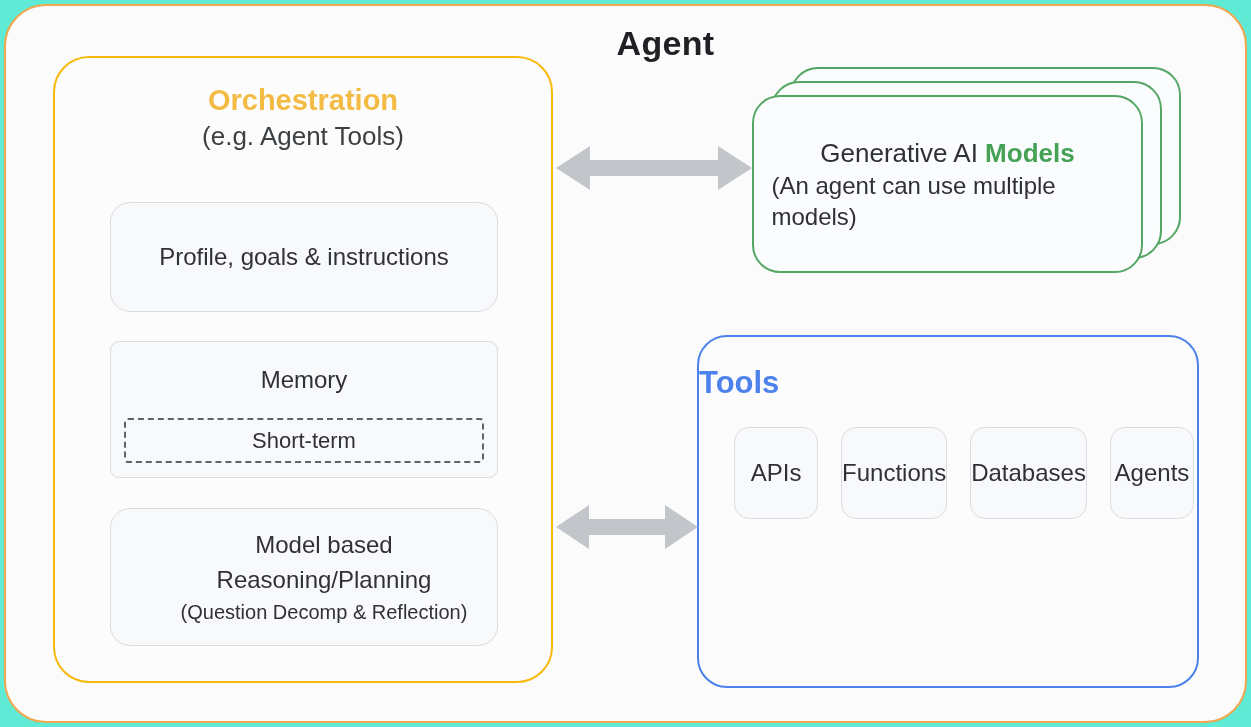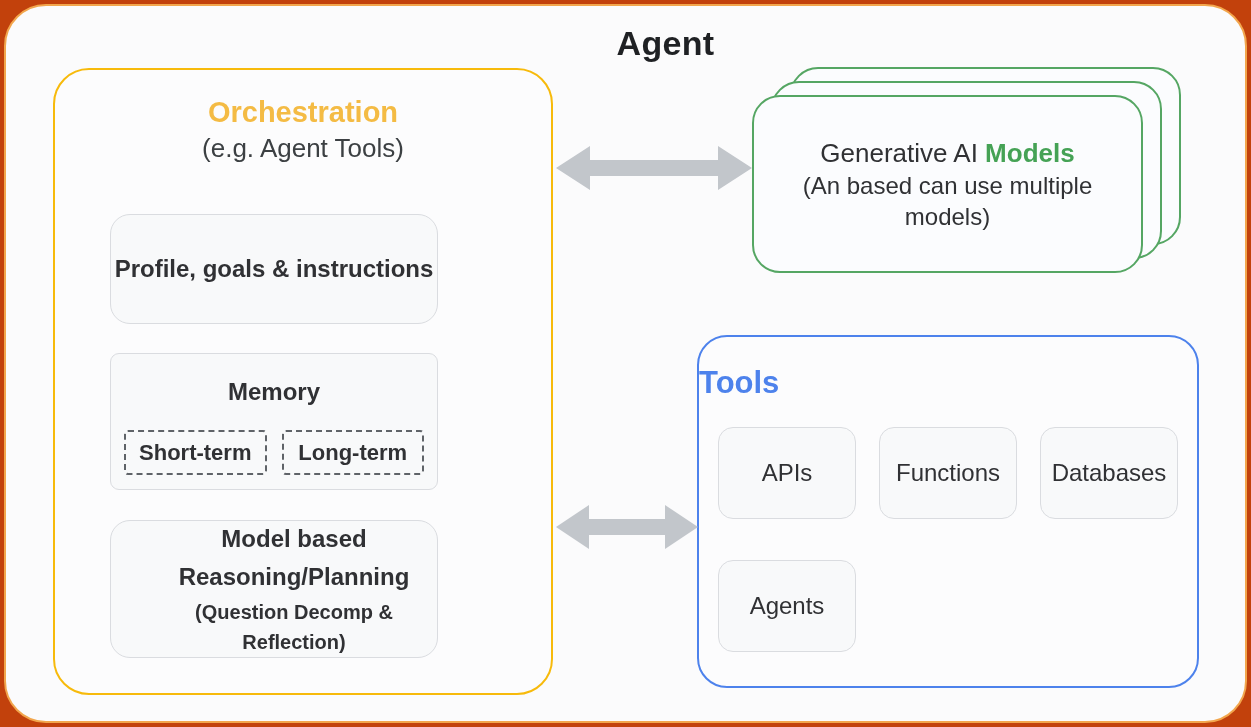--- a/index.html
+++ b/index.html
@@ -18,58 +18,57 @@
     --title-color:#1F2124;
   }
   *{margin:0;padding:0;box-sizing:border-box;}
   body{
     font-family:"Liberation Sans", sans-serif;
     background:#ffffff;
   }
   .canvas{
     position:relative;
     width:1251px;height:727px;
-    background:#c2410c;
+    background:#5eead4;
     overflow:hidden;
   }
   .outer-frame{
     position:absolute;left:4px;top:4px;width:1243px;height:719px;
     border:2px solid var(--outer-border);
     border-radius:42px;
     background:var(--outer-bg);
   }
   .agent-title{
     position:absolute;top:24px;left:0;width:100%;
     text-align:center;
     transform:translateX(40px);
     font-size:34px;font-weight:700;color:var(--title-color);
     letter-spacing:.3px;
   }
   
   .orch-box{
-    position:absolute;left:53px;top:68px;width:500px;height:627px;
+    position:absolute;left:53px;top:56px;width:500px;height:627px;
     border:2px solid var(--orchestration-border);
     border-radius:36px;
     background:#FCFCFD;
   }
   .orch-title{
     margin-top:26px;text-align:center;
     font-size:29px;font-weight:700;color:var(--orchestration-title);
   }
   .orch-subtitle{
     margin-top:4px;text-align:center;
     font-size:26px;color:var(--text-dark);
   }
   .inner-card{
-    position:absolute;left:55px;width:328px;
+    position:absolute;left:55px;width:388px;
     background:var(--card-bg);
     border:1.5px solid var(--card-border);
     border-radius:20px;
     color:#303134;
-    font-weight:bold;
   }
   .card-profile{
     top:144px;height:110px;
     display:flex;align-items:center;justify-content:center;
     font-size:24px;
   }
   .card-memory{
     top:283px;height:137px;
     display:flex;flex-direction:column;border-radius:9px;
   }
@@ -82,59 +81,58 @@
   }
   .dashed-box{
     flex:1;
     border:2px dashed var(--dashed-border);
     border-radius:4px;
     display:flex;align-items:center;justify-content:center;
     font-size:22px;color:#303134;
   }
   .card-model{
     top:450px;height:138px;
-    display:flex;flex-direction:column;align-items:center;justify-content:space-between;
+    display:flex;flex-direction:column;align-items:center;justify-content:center;
     text-align:center;
     padding-left:40px;
   }
   .model-line{font-size:24px;line-height:35px;}
   .model-line-small{font-size:20px;line-height:30px;}
   
   .model-card{
     position:absolute;width:391px;height:178px;
     border:2px solid var(--models-border);
     border-radius:28px;
     background:#FBFCFE;
   }
   .model-card.back{left:790px;top:67px;}
   .model-card.middle{left:771px;top:81px;}
   .model-card.front{
     left:752px;top:95px;
     display:flex;flex-direction:column;align-items:center;justify-content:center;
-    text-align:center;
   }
   .models-title{font-size:26px;color:#303134;line-height:34px;}
   .models-title .highlight{font-weight:700;color:var(--models-highlight);}
   .models-subtitle{
     width:352px;font-size:24px;color:#303134;line-height:31px;
   }
   
   .tools-box{
     position:absolute;left:697px;top:335px;width:502px;height:353px;
     border:2px solid var(--tools-accent);
     border-radius:30px;
     background:#FCFCFD;
   }
   .tools-title{
     margin-top:28px;text-align:left;
     font-size:31px;font-weight:700;color:var(--tools-accent);
   }
   .tools-grid{
-    position:absolute;left:19px;top:90px;width:460px;
-    display:grid;grid-template-columns:1fr 1fr 1fr;
+    position:absolute;left:35px;top:90px;width:460px;
+    display:grid;grid-template-columns:1fr 1fr 1fr 1fr;
     column-gap:23px;row-gap:41px;
   }
   .tool-card{
     height:92px;
     background:var(--card-bg);
     border:1.5px solid var(--card-border);
     border-radius:15px;
     display:flex;align-items:center;justify-content:center;
     font-size:24px;color:#303134;
   }
@@ -159,40 +157,37 @@
     <div class="inner-card card-profile">
       <span>Profile, goals &amp; instructions</span>
     </div>
 
     <div class="inner-card card-memory">
       <div class="memory-title">Memory</div>
       <div class="memory-row">
         <div class="dashed-box">
           <span>Short-term</span>
         </div>
-        <div class="dashed-box">
-          <span>Long-term</span>
-        </div>
       </div>
     </div>
 
     <div class="inner-card card-model">
       <div class="model-line">Model based</div>
       <div class="model-line">Reasoning/Planning</div>
       <div class="model-line-small">(Question Decomp &amp; Reflection)</div>
     </div>
   </div>
 
   <div class="model-card back"></div>
   <div class="model-card middle"></div>
   <div class="model-card front">
     <div class="models-title">
       <span>Generative AI </span><span class="highlight">Models</span>
     </div>
-    <div class="models-subtitle">(An based can use multiple models)</div>
+    <div class="models-subtitle">(An agent can use multiple models)</div>
   </div>
 
   <div class="tools-box">
     <div class="tools-title">Tools</div>
     <div class="tools-grid">
       <div class="tool-card">
         <span>APIs</span>
       </div>
       <div class="tool-card">
         <span>Functions</span>

